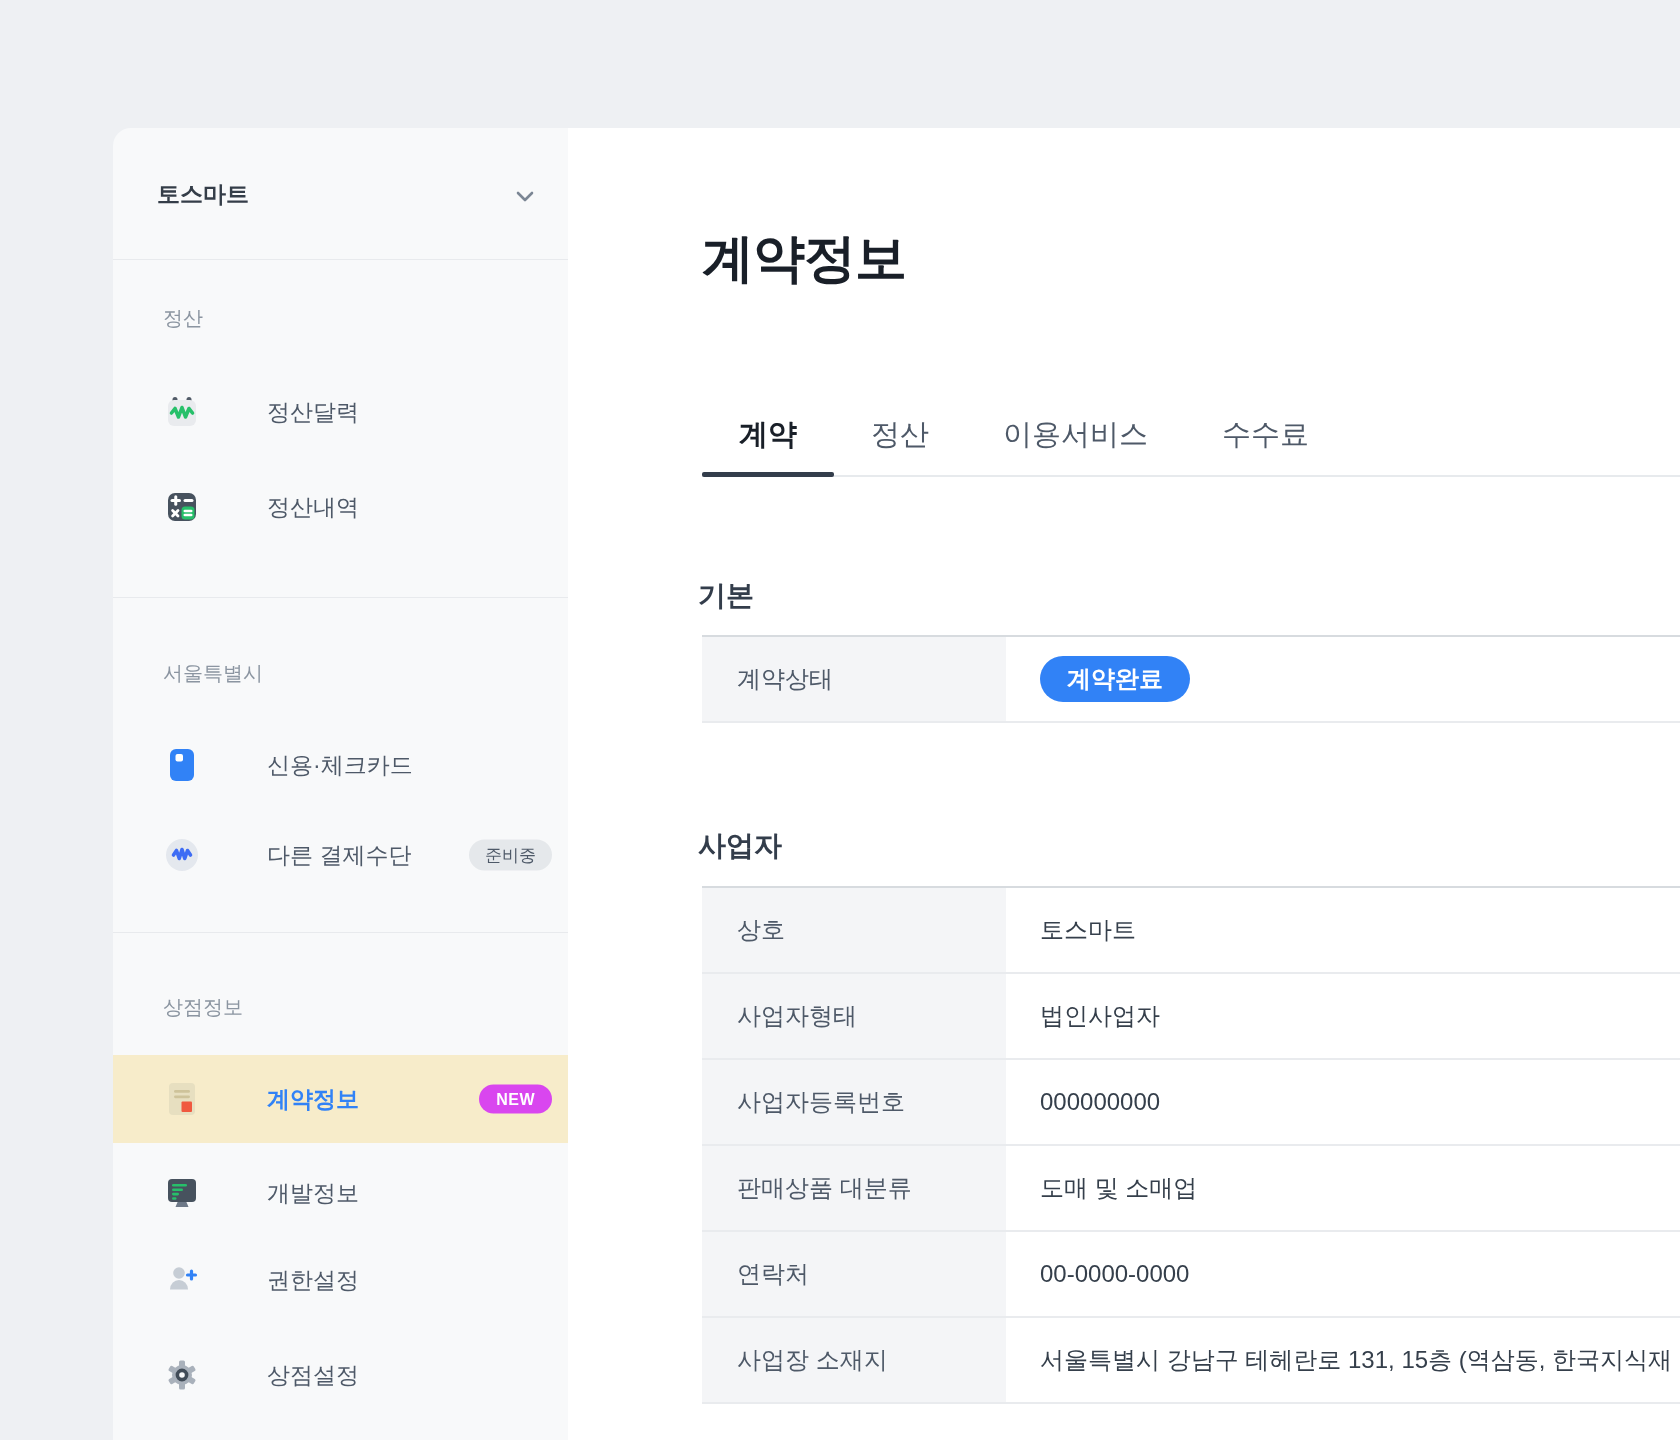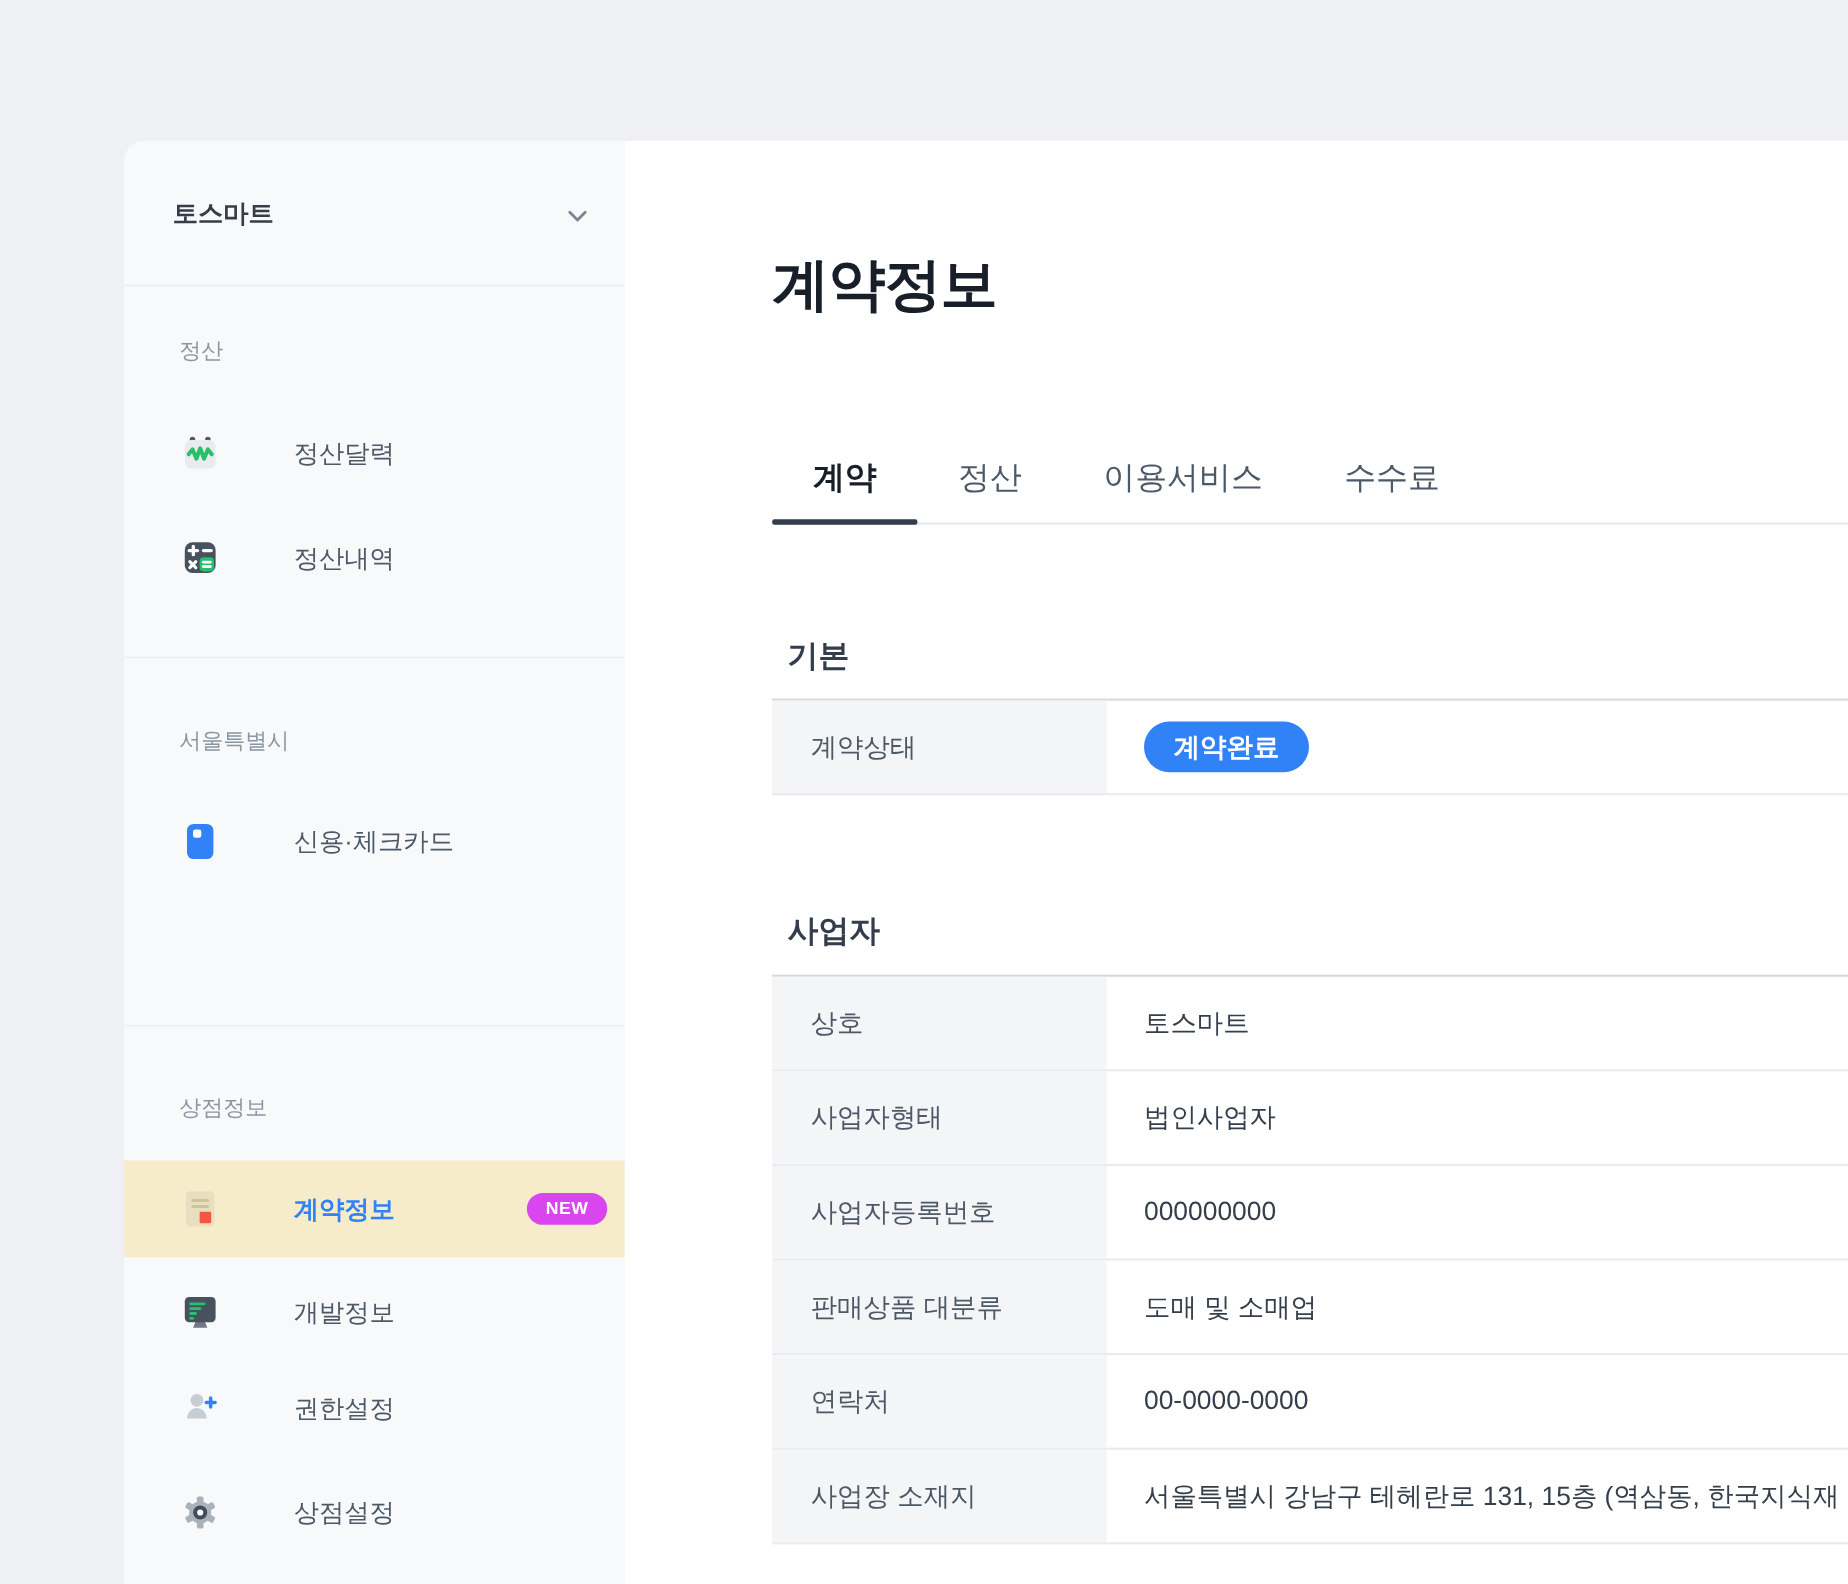--- a/index.html
+++ b/index.html
@@ -65,21 +65,21 @@
   .tab {
     height:100%; display:flex; align-items:center; padding:0 37px;
     font-size:29px; color:#4e5968; font-weight:500; cursor:pointer; position:relative;
   }
   .tab.active { color:#191f28; font-weight:700; }
   .tab.active::after {
     content:""; position:absolute; left:0; right:0; bottom:-2px; height:5px;
     background:#333d4b; border-radius:2px;
   }
   .sec-heading {
-    position:absolute; left:148px;
+    position:absolute; left:130px;
     font-size:28px; font-weight:700; color:#333d4b;
   }
   .info-table {
     position:absolute; left:134px; right:0;
     border-top:2px solid #d7dbdf;
   }
   .tr { display:flex; height:86px; border-bottom:2px solid #e9ebee; }
   .th {
     width:304px; flex:0 0 304px; background:#f4f5f7;
     display:flex; align-items:center; padding-left:35px;
@@ -148,20 +148,30 @@
   <div class="sb-item" style="top:609px">
     <span class="icn">
       <svg width="34" height="34" viewBox="0 0 34 34">
         <rect x="5" y="1" width="24" height="32" rx="6" fill="#3182f6"></rect>
         <rect x="10.5" y="6" width="7.5" height="7.5" rx="2" fill="#ffffff"></rect>
       </svg>
     </span>
     <span class="lbl">신용·체크카드</span>
   </div>
 
+  <div class="sb-item" style="top:699px">
+    <span class="icn">
+      <svg width="34" height="34" viewBox="0 0 34 34">
+        <circle cx="17" cy="17" r="16" fill="#e4e8ee"></circle>
+        <polyline points="8.5,17 11.5,12.5 14.25,20.5 17,11.5 19.75,20.5 22.5,12.5 25.5,17" fill="none" stroke="#3e6cf4" stroke-width="3.6" stroke-linecap="round" stroke-linejoin="round"></polyline>
+      </svg>
+    </span>
+    <span class="lbl">다른 결제수단</span>
+    <span class="pill ready">준비중</span>
+  </div>
 
   <div class="sb-divider" style="top:804px"></div>
 
   <div class="sb-section-label" style="top:864px">상점정보</div>
 
   <div class="sb-item active" style="top:927px">
     <span class="icn">
       <svg width="34" height="34" viewBox="0 0 34 34">
         <rect x="4" y="1" width="26" height="32" rx="4" fill="#e7dfc0"></rect>
         <rect x="9" y="8" width="16" height="2.8" rx="1.4" fill="#cec39a"></rect>

